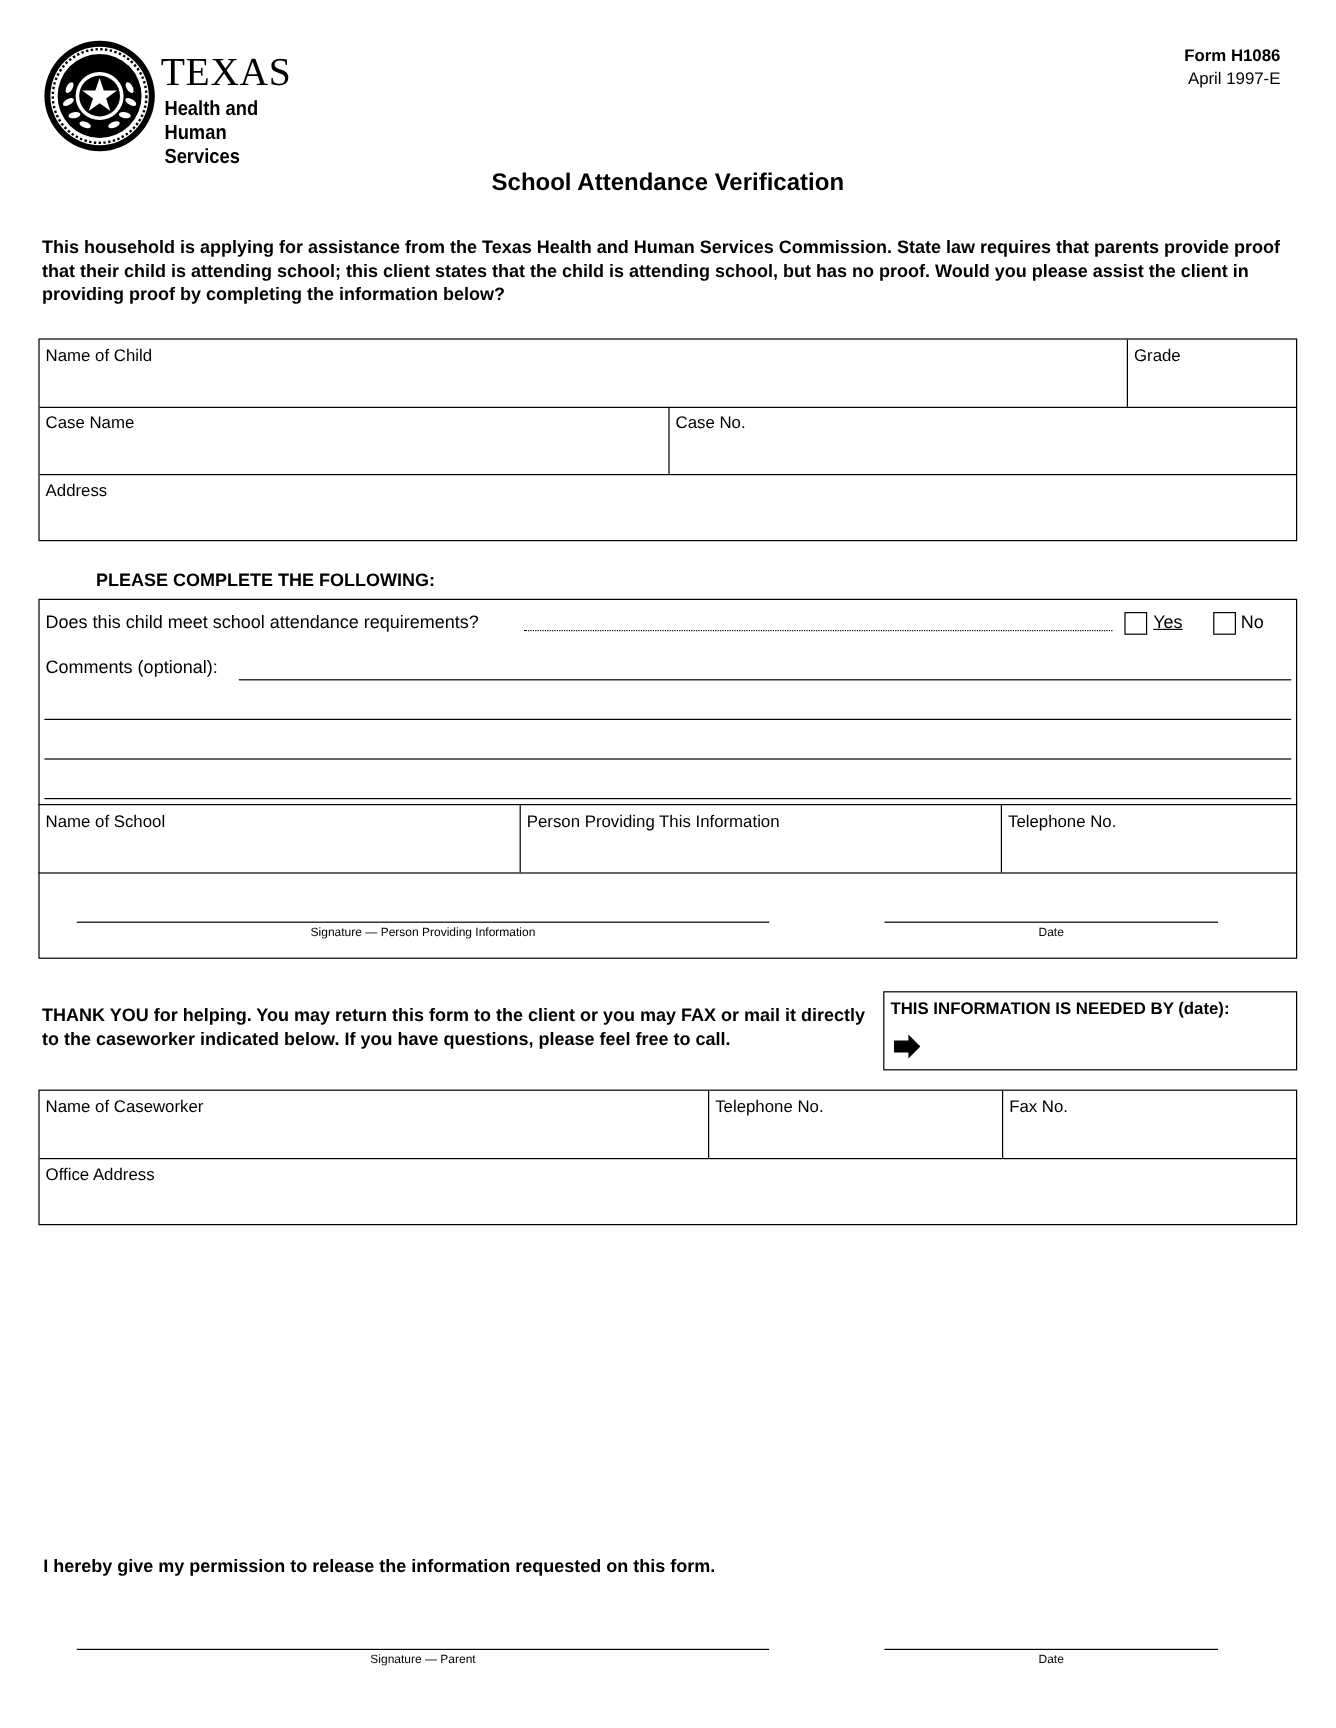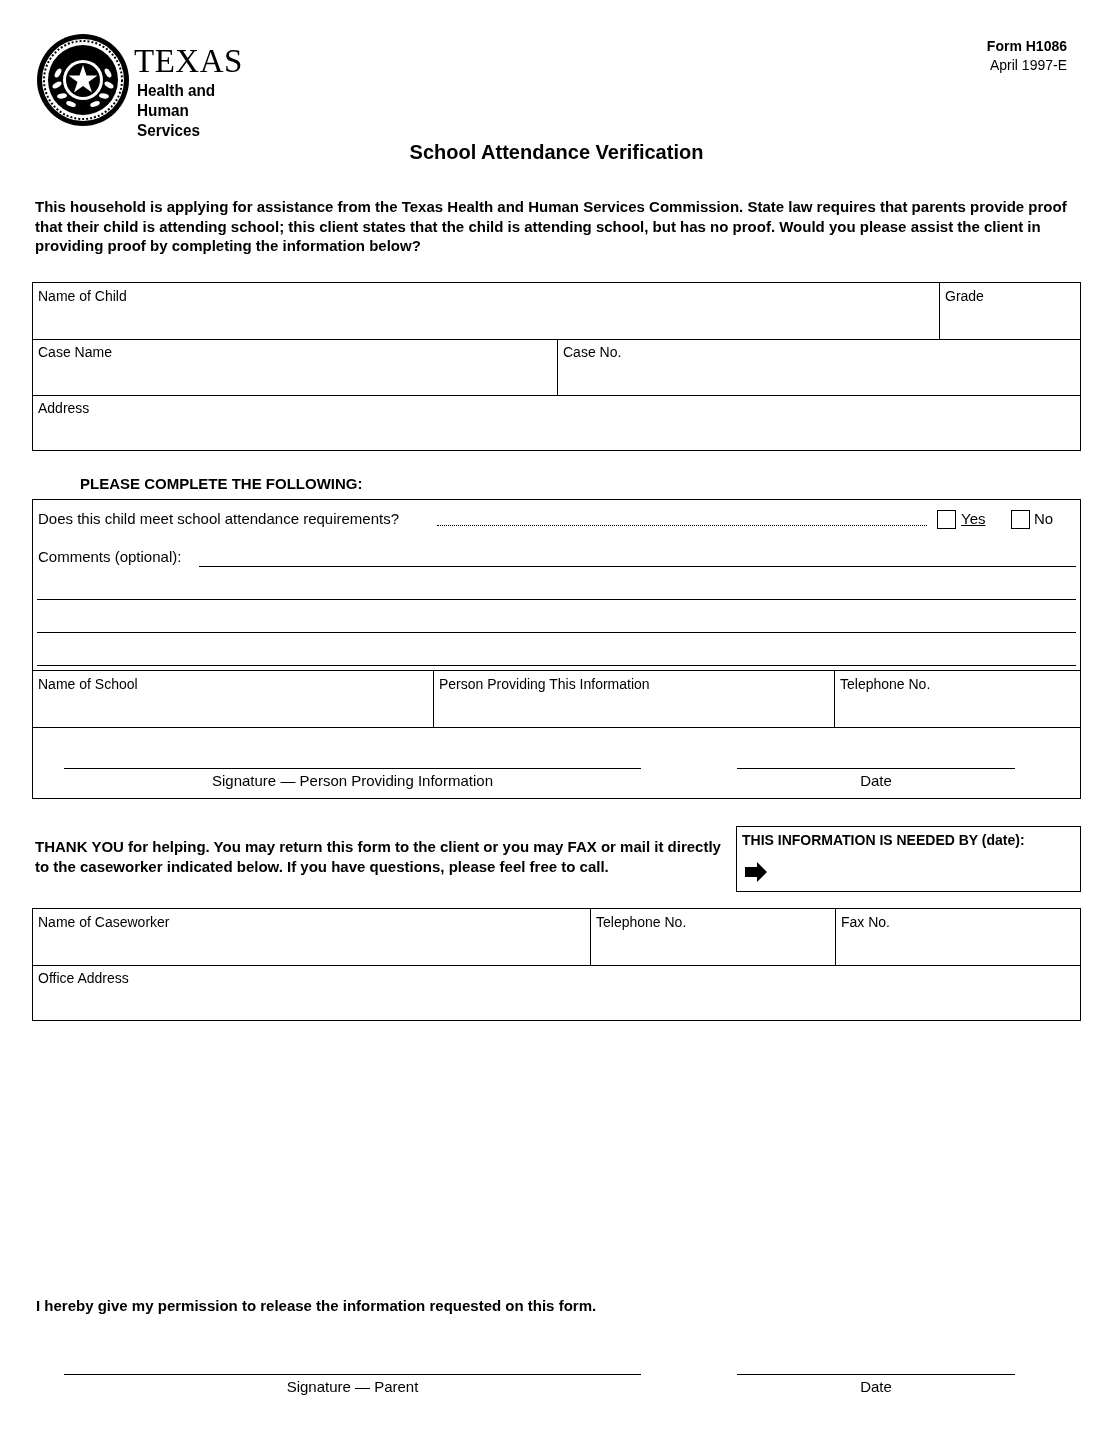--- a/index.html
+++ b/index.html
@@ -16,21 +16,21 @@
   .tbl { position:absolute; border:1px solid #000; box-sizing:border-box; }
   .cell { position:absolute; box-sizing:border-box; }
   .lbl { position:absolute; font-size:14px; left:5px; top:5px; white-space:nowrap; }
   .hline { position:absolute; height:0; border-top:1px solid #000; }
   .section-head { left:36px; top:475px; font-size:15px; font-weight:bold;margin-left:44px; }
   .q-text { left:38px; top:510px; font-size:15px; }
   .dots { left:437px; top:511px; width:490px; height:14px; border-bottom:1px dotted #000; }
   .cb { position:absolute; width:19px; height:19px; border:1px solid #000; box-sizing:border-box; }
   .cb-lbl { position:absolute; font-size:15px; }
   .comments-lbl { left:38px; top:548px; font-size:15px; }
-  .sig-lbl { position:absolute; font-size:15px; text-align:center; }
+  .sig-lbl { position:absolute; font-size:10px; text-align:center; }
   .thanks { left:35px; top:837px; width:700px; font-size:15px; font-weight:bold; line-height:19.5px; }
   .needed-box { left:736px; top:826px; width:345px; height:66px; border:1px solid #000; box-sizing:border-box; }
   .needed-lbl { position:absolute; left:5px; top:5px; font-size:14px; font-weight:bold; }
   .arrow { position:absolute; left:8px; top:35px; width:22px; height:20px; }
   .permission { left:36px; top:1297px; font-size:15px; font-weight:bold; }
 </style>
 </head>
 <body>
 
 <div class="abs logo">

